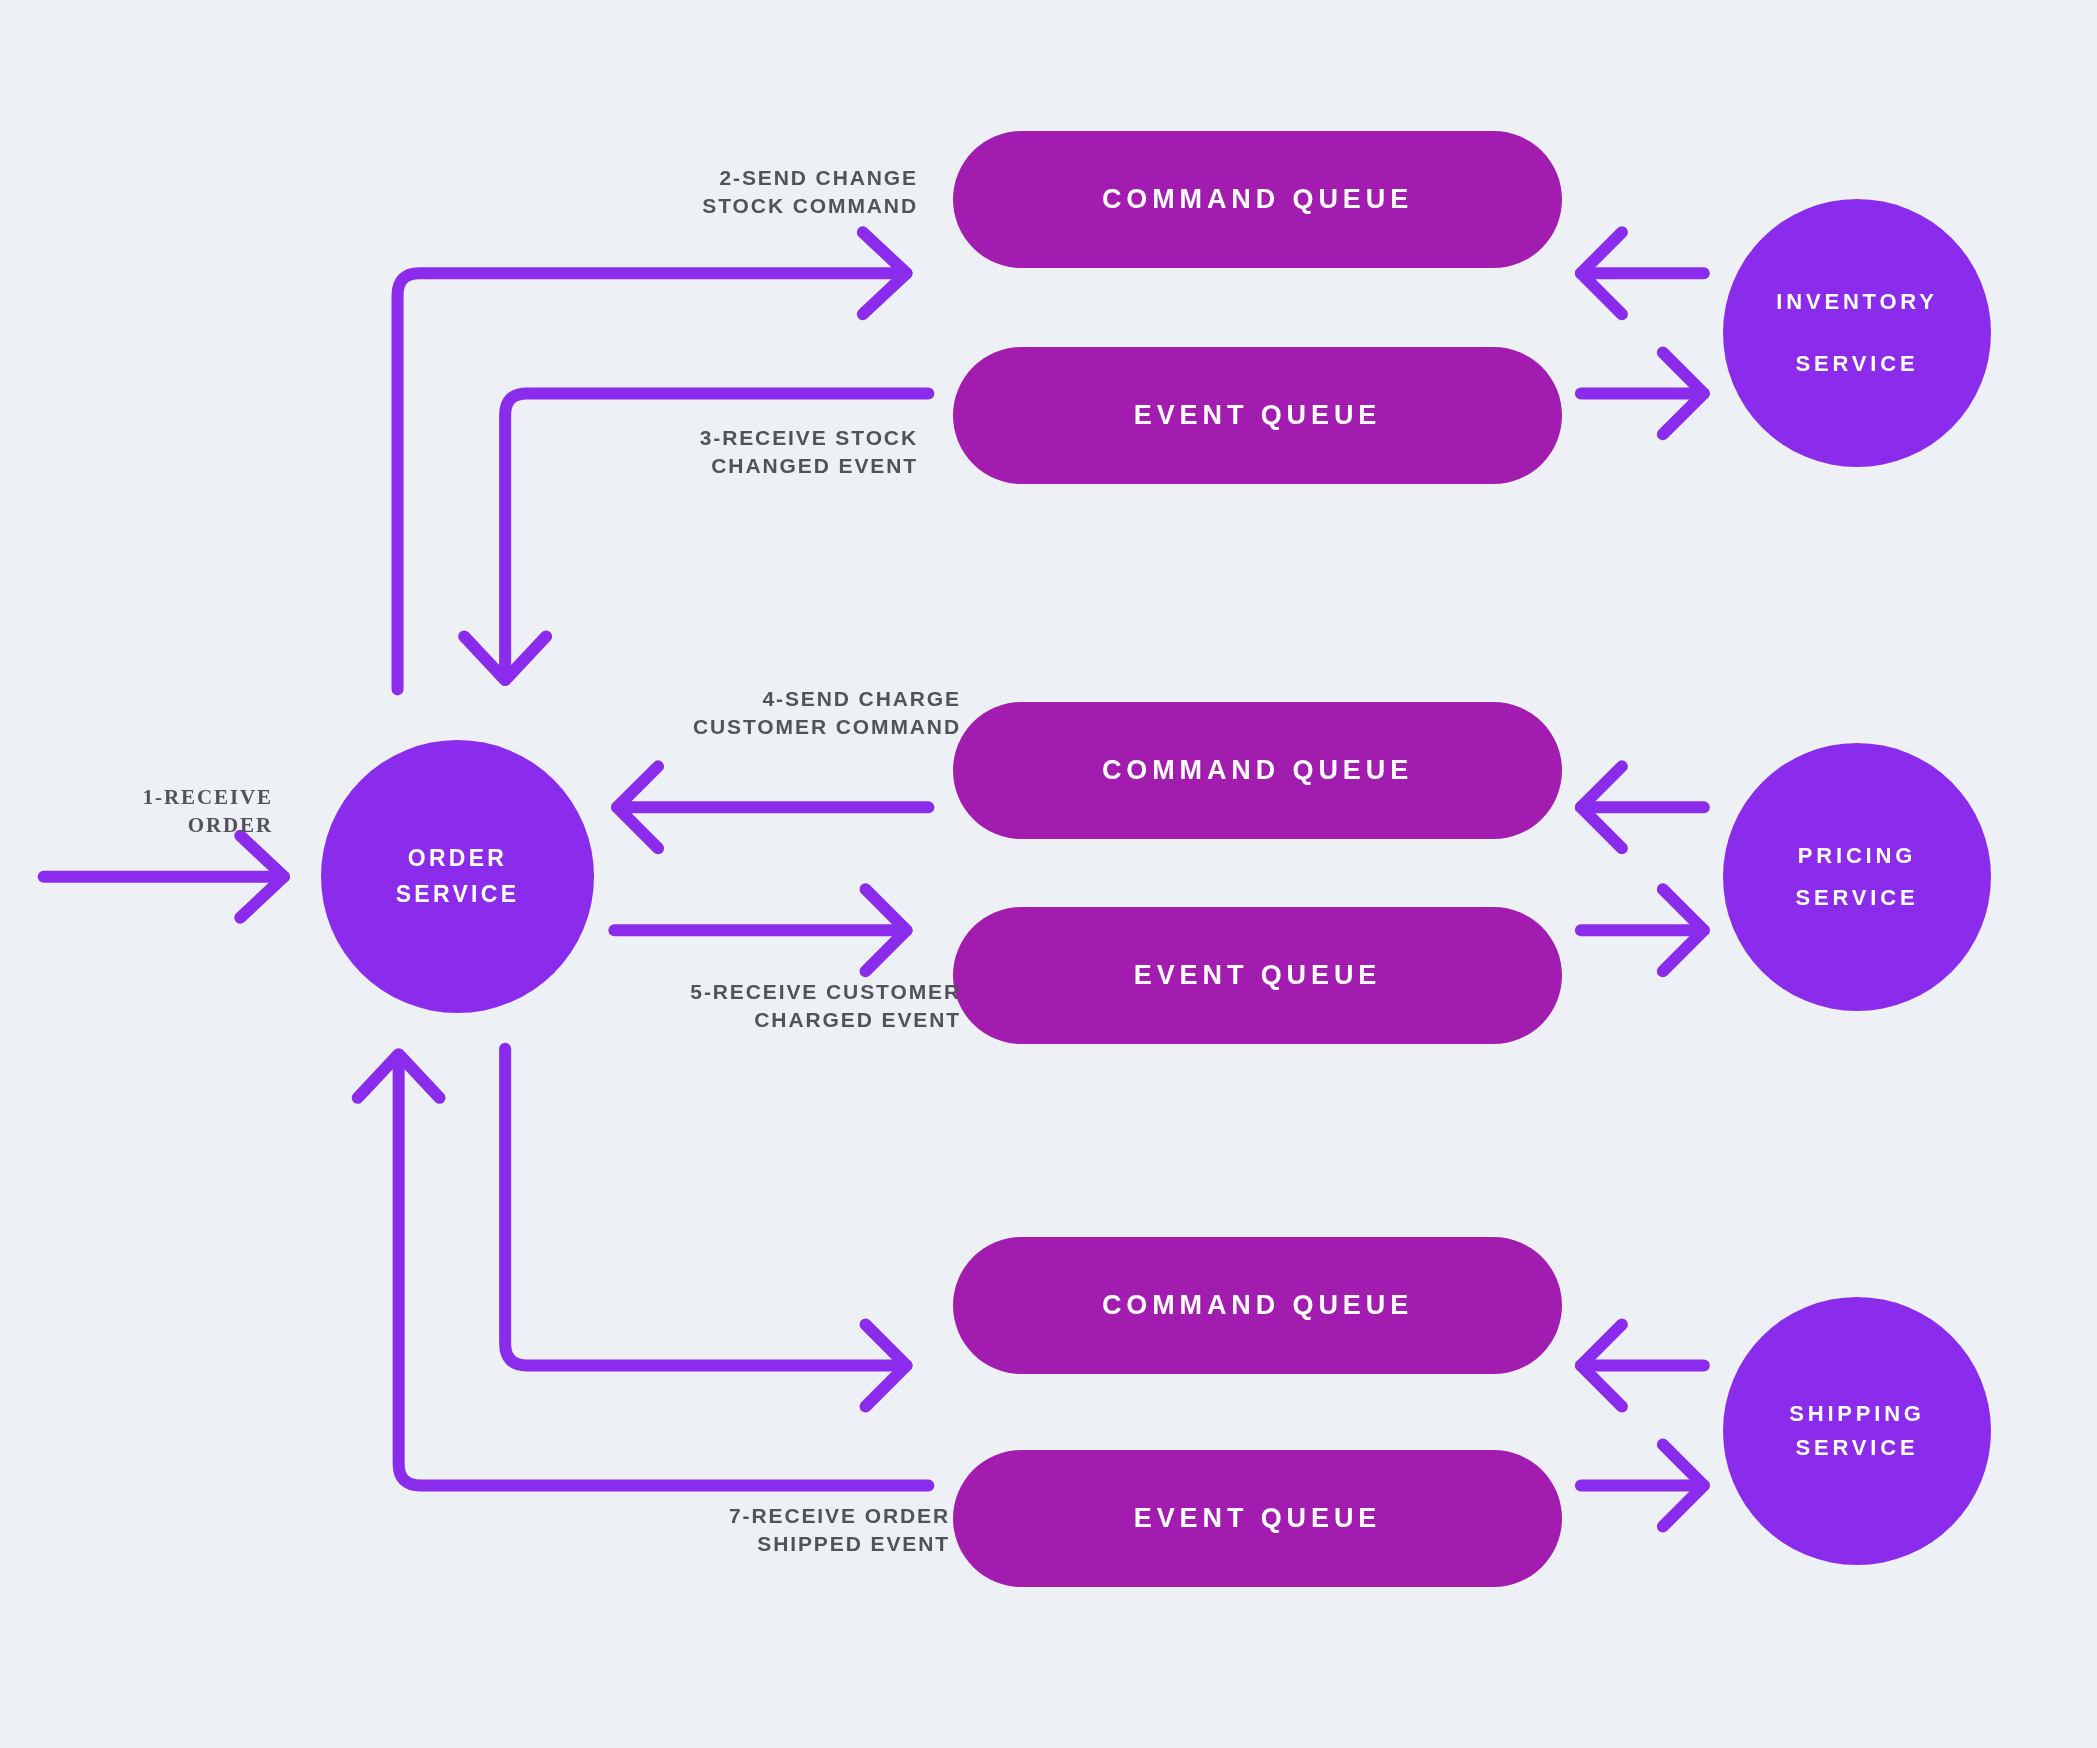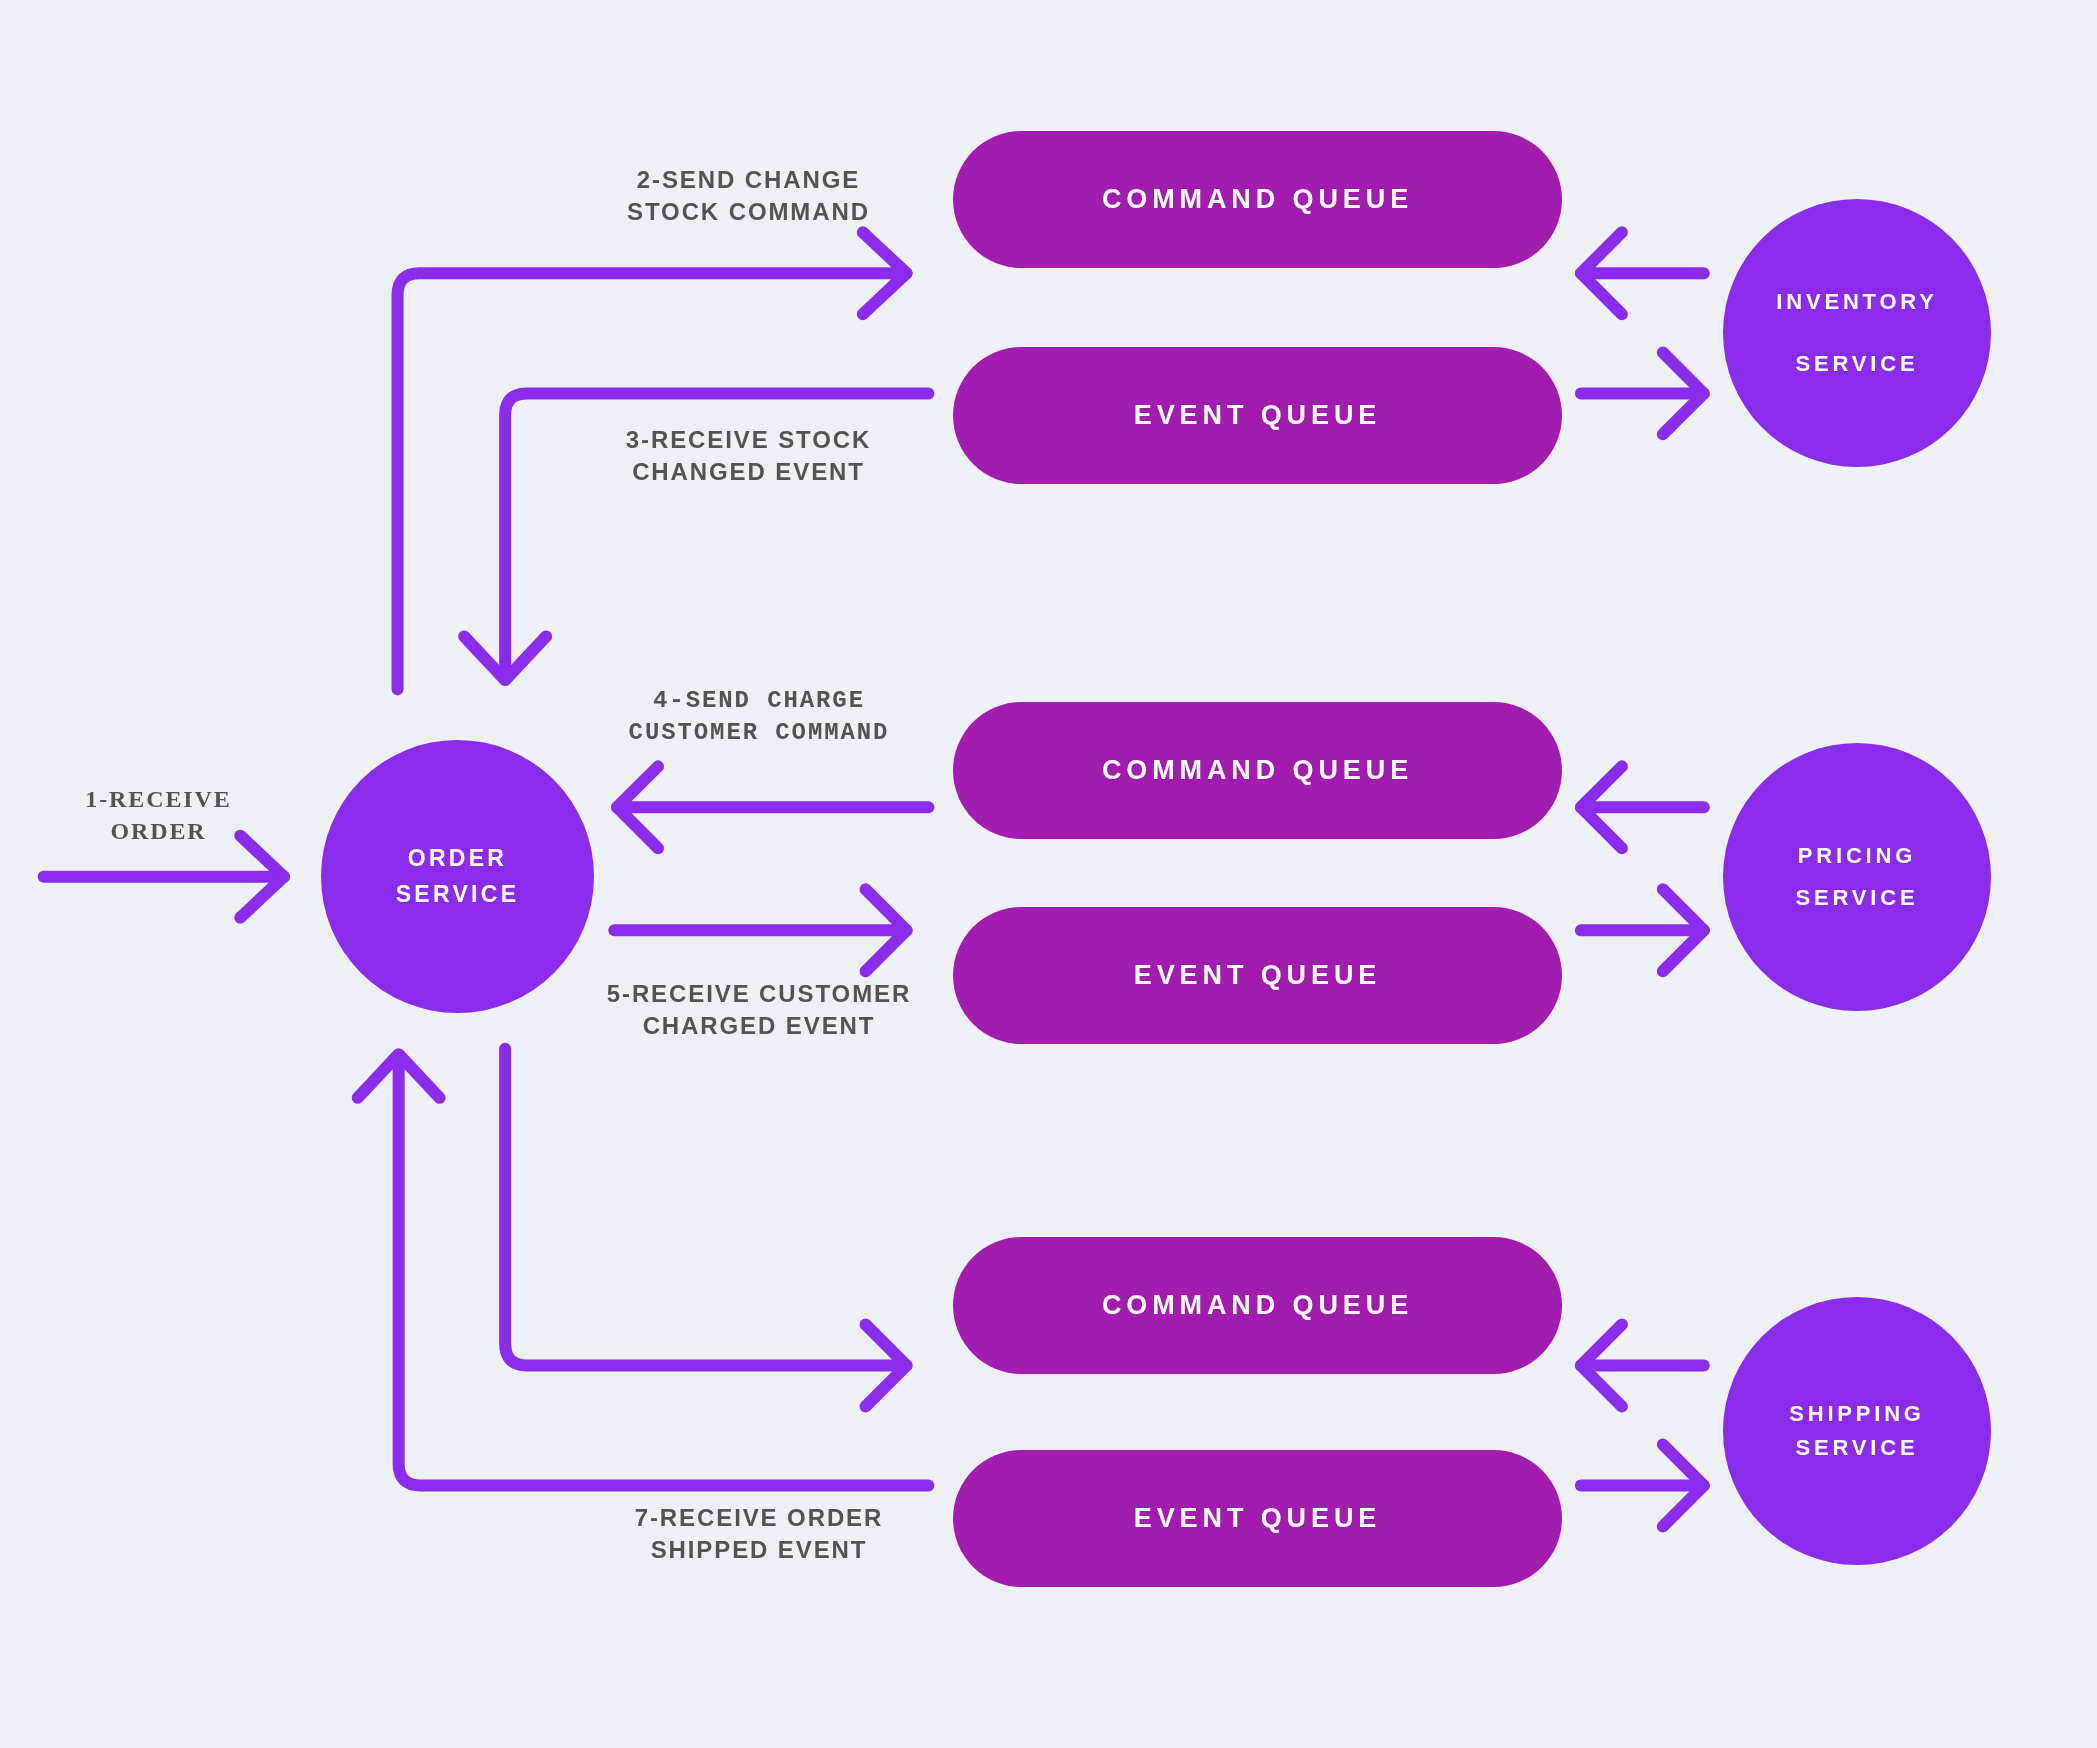--- a/index.html
+++ b/index.html
@@ -54,26 +54,26 @@
     letter-spacing: 3.8px;
     line-height: 1.55;
   }
   .order-circle .line {
     font-size: 23px;
     letter-spacing: 3.3px;
   }
   .flow-label {
     position: absolute;
     color: #525357;
-    font-size: 24px;
+    font-size: 21px;
     font-weight: 700;
     letter-spacing: 1.9px;
     line-height: 1.32;
     text-transform: uppercase;
-    text-align: center;
+    text-align: right;
     white-space: pre-line;
   }
 </style>
 </head>
 <body>
 
 <div id="canvas">
 
   <svg id="wires" viewBox="0 0 3840 3202">
     <g fill="none" stroke="#8B2BEC" stroke-width="22" stroke-linecap="round" stroke-linejoin="round">
@@ -177,21 +177,21 @@
 
   <div class="queue-box" style="left:953px; top:907px; width:609px; height:137px;">
     <span>EVENT QUEUE</span>
   </div>
 
   <div class="service-circle" style="left:1723px; top:743px; width:268px; height:268px;gap:8px;">
     <span class="line">PRICING</span>
     <span class="line">SERVICE</span>
   </div>
 
-  <div class="flow-label" style="left:557px; top:685px; width:404px;font-family:Liberation Mono, monospace;">4-SEND CHARGE
+  <div class="flow-label" style="left:557px; top:685px; width:404px;">4-SEND CHARGE
 CUSTOMER COMMAND</div>
 
   <div class="flow-label" style="left:557px; top:978px; width:404px;">5-RECEIVE CUSTOMER
 CHARGED EVENT</div>
 
   <div class="queue-box" style="left:953px; top:1237px; width:609px; height:137px;">
     <span>COMMAND QUEUE</span>
   </div>
 
   <div class="queue-box" style="left:953px; top:1450px; width:609px; height:137px;">

